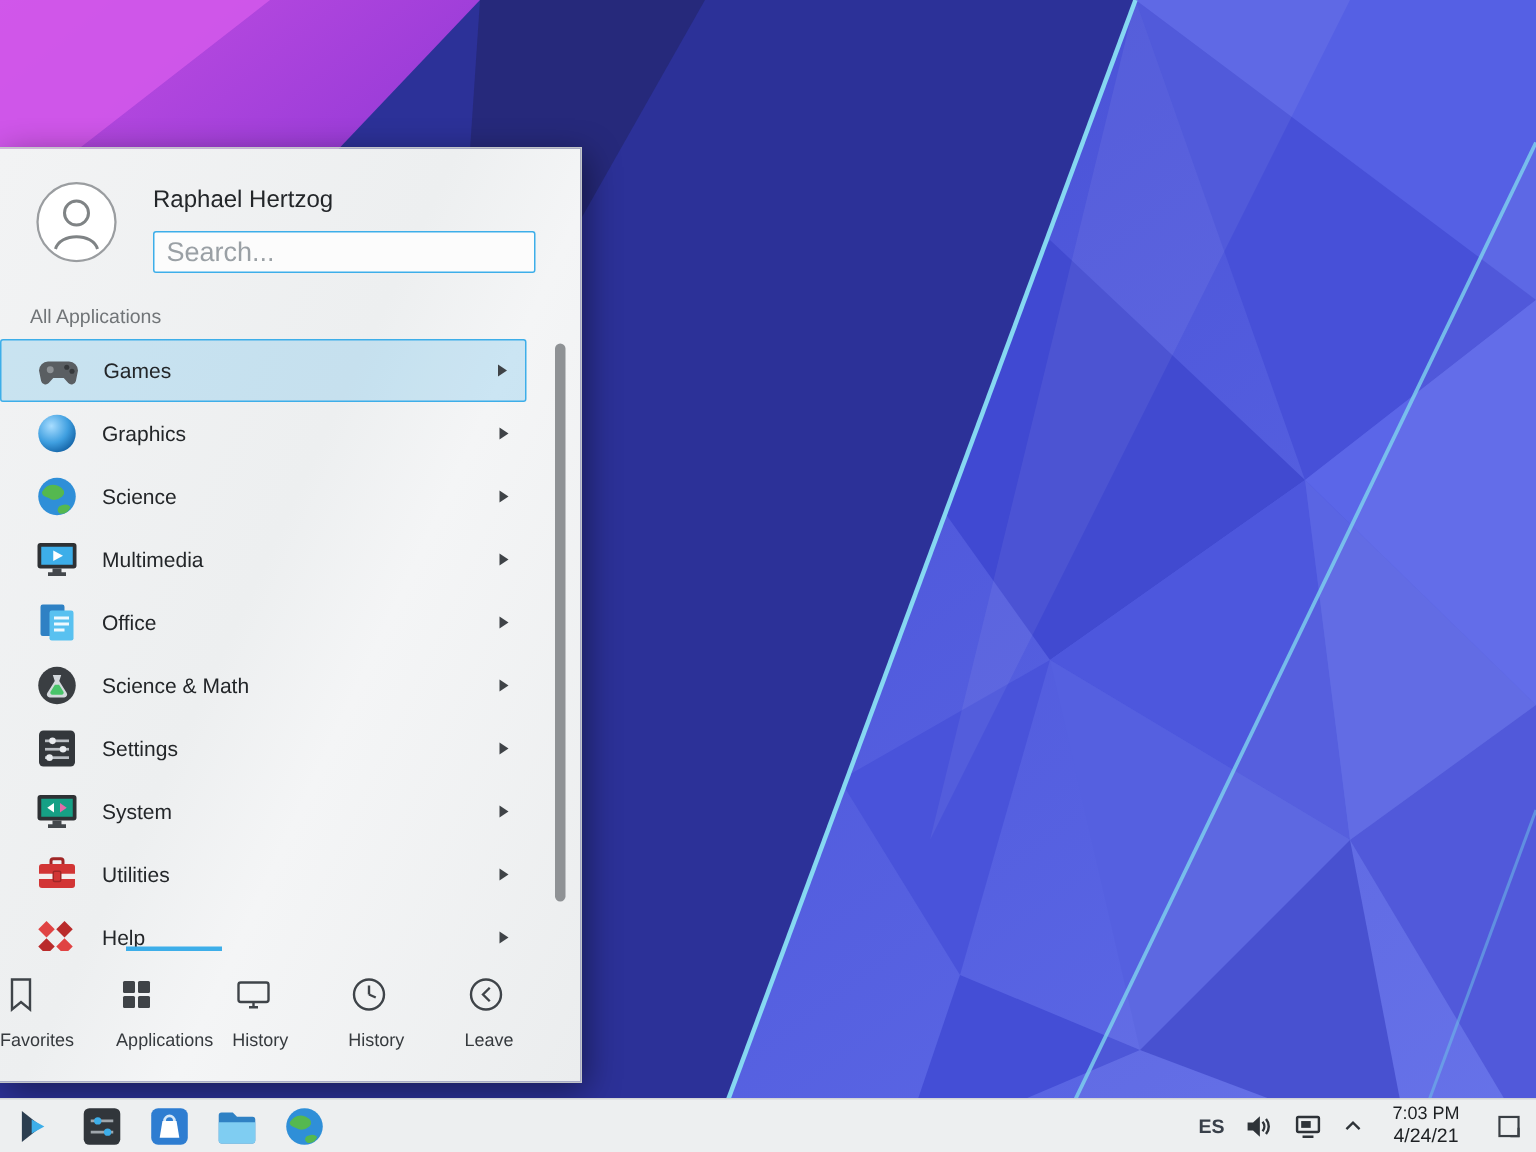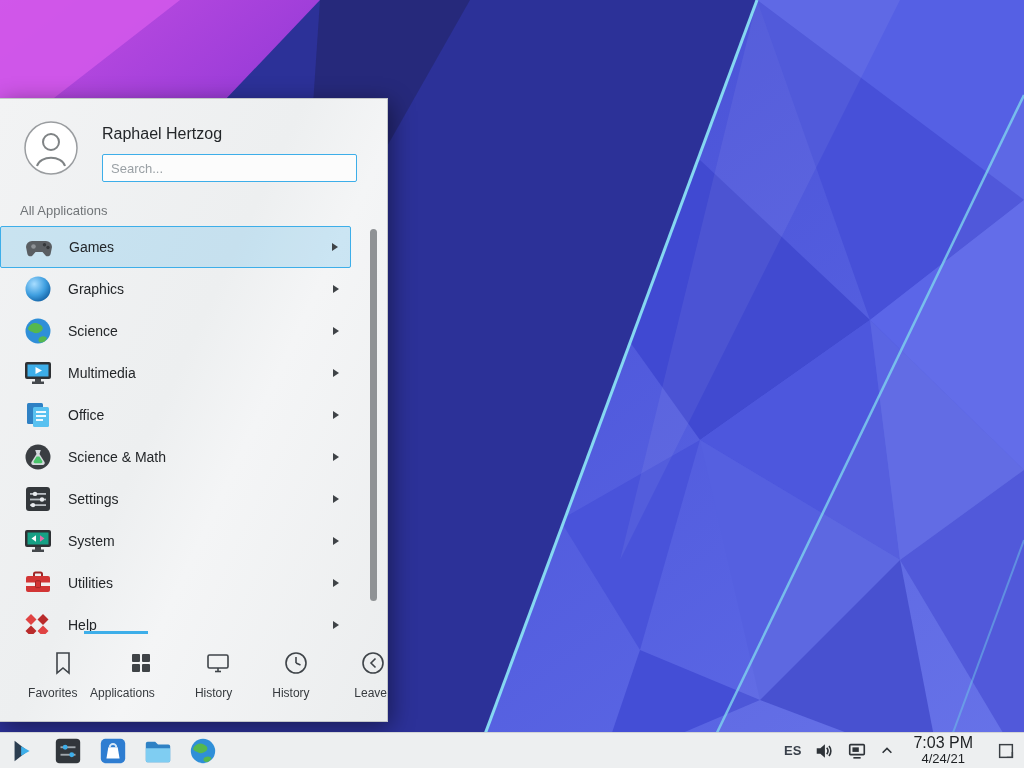--- a/index.html
+++ b/index.html
@@ -14,21 +14,21 @@
     background:linear-gradient(115deg, #f2f3f4 0%, #edeff0 45%, #f4f5f6 60%, #ebedee 100%);
     border:1px solid #c3c6c9; border-left:none;
     box-shadow:3px 5px 22px rgba(0,0,0,.45);
   }
   .menu-header { display:flex; align-items:flex-start; padding:22px 30px 0 24px; gap:24px; height:88px; }
   .avatar { width:54px; height:54px; flex:none; }
   .header-right { flex:1; padding-top:2px; }
   .user-name { font-size:16px; color:#232629; margin:2px 0 11px; }
   .search-input {
     width:100%; height:28px; border:1px solid #3daee9; border-radius:2px;
-    background:#fcfcfc; padding:0 8px; font-size:13px; color:#232629;
+    background:#fcfcfc; padding:0 8px; font-size:18px; color:#232629;
     font-family:"Liberation Sans", sans-serif; outline:none;
   }
   .search-input::placeholder { color:#9aa0a5; }
   .section-label { font-size:13px; color:#717578; padding:16px 0 8px 20px; }
 
   .cat-list { position:relative; height:408px; overflow:hidden; }
   .cat-row { display:flex; align-items:center; height:42px; margin:0 36px 0 0; padding-left:22px; gap:14px; }
   .cat-row.selected {
     background:rgba(61,174,233,.22); border:1px solid #3daee9; border-radius:2px;
   }
@@ -36,21 +36,21 @@
   .cat-icon svg { width:32px; height:32px; display:block; }
   .cat-label { flex:1; font-size:14px; color:#232629; }
   .cat-arrow {
     width:0; height:0; flex:none; margin-right:12px;
     border-top:4.5px solid transparent; border-bottom:4.5px solid transparent;
     border-left:6px solid #3f4347;
   }
   .scrollbar { position:absolute; right:10px; top:3px; width:7px; height:372px; background:#8f9295; border-radius:3.5px; }
 
   .tab-bar { position:absolute; left:0; right:0; bottom:0; height:90px; display:flex; }
-  .tab { flex:1; position:relative; display:flex; flex-direction:column; align-items:flex-end; padding-top:18px; gap:9px; }
+  .tab { flex:1; position:relative; display:flex; flex-direction:column; align-items:flex-start; padding-top:18px; gap:9px; }
   .tab.active::before { content:""; position:absolute; top:0; left:7px; right:7px; height:3px; background:#3daee9; }
   .tab-icon { width:28px; height:28px; }
   .tab-icon svg { width:28px; height:28px; display:block; }
   .tab-label { font-size:12px; color:#363a3e; }
 
   
   .panel {
     position:absolute; left:0; right:0; bottom:0; height:36px;
     background:#edeff0; border-top:1px solid #d2d4d6;
     display:flex; align-items:center; padding:0 4px 0 8px;
@@ -59,21 +59,21 @@
   .panel-icon { width:30px; height:30px; }
   .panel-icon svg { width:30px; height:30px; display:block; }
   .panel-spacer { flex:1; }
   .tray { display:flex; align-items:center; gap:13px; }
   .kbd-layout { font-size:13px; font-weight:bold; color:#39404a; }
   .tray-icon { width:20px; height:20px; }
   .tray-icon svg { width:20px; height:20px; display:block; }
   .tray-icon.caret { width:14px; height:14px; }
   .tray-icon.caret svg { width:14px; height:14px; }
   .clock { text-align:center; color:#1d2023; line-height:1.15; margin:0 6px; }
-  .clock-time { font-size:16px; }
+  .clock-time { font-size:12px; }
   .clock-date { font-size:13px; }
   .show-desktop { width:28px; height:46px; display:flex; align-items:center; justify-content:center; }
 </style>
 </head>
 <body>
 
 <svg class="wallpaper" viewBox="0 0 1024 768" preserveAspectRatio="none">
   <defs>
     <linearGradient id="wpbase" x1="0" y1="0" x2="1" y2="1">
       <stop offset="0" stop-color="#4046cf"></stop>

